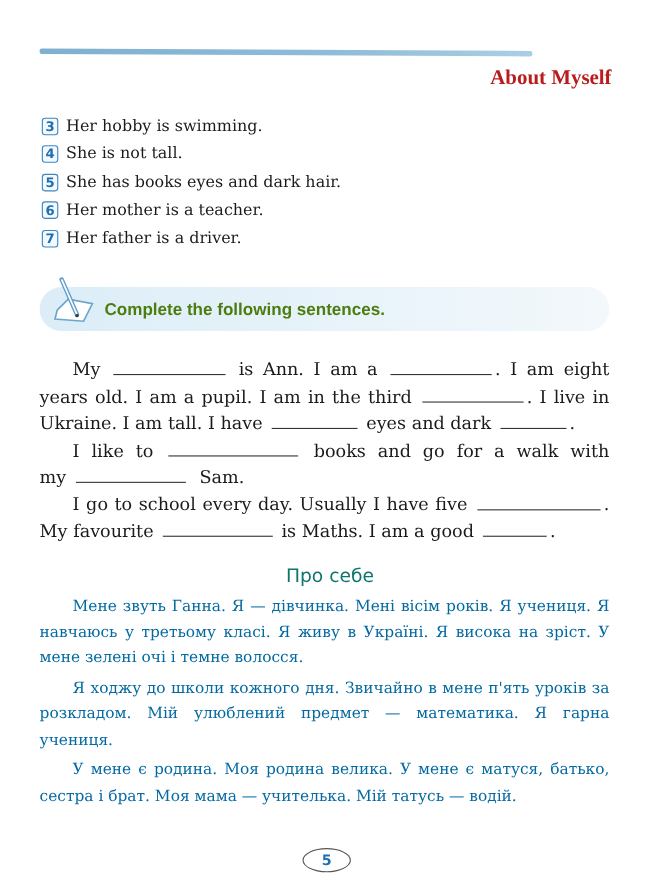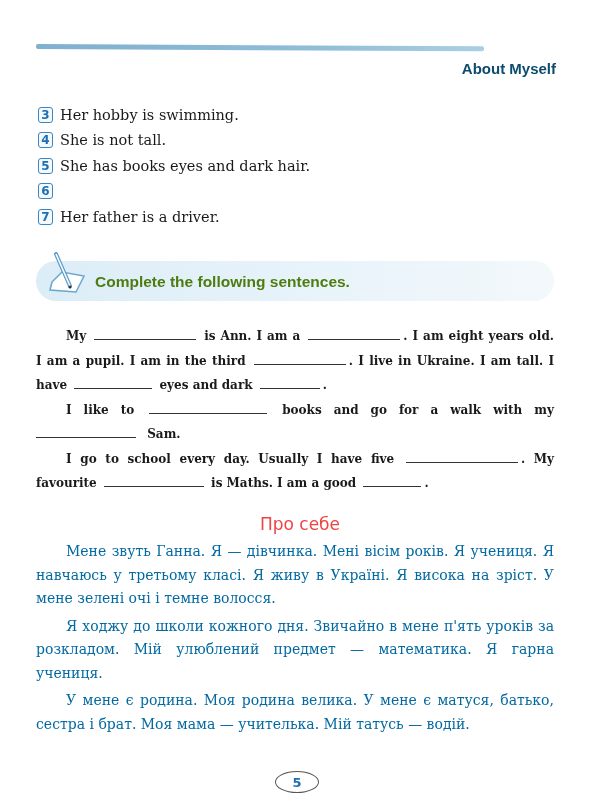--- a/index.html
+++ b/index.html
@@ -8,22 +8,22 @@
       position: relative; overflow: hidden;
       font-family: "DejaVu Serif", serif; color: #1a1a1a;
     }
     .top-rule {
       position: absolute; left: 36px; top: 44px; width: 448px; height: 5px;
       background: linear-gradient(90deg, #7fb0cf 0%, #8fbcd8 60%, #a9cfe4 100%);
       border-radius: 2px; transform: rotate(0.3deg); transform-origin: left;
     }
     .section-title {
       position: absolute; right: 44px; top: 60px;
-      font-family: Liberation Sans, sans-serif; font-weight: bold; font-size: 15px;
-      color: #0c4a6e;
+      font-family: Liberation Serif, serif; font-weight: bold; font-size: 19px;
+      color: #b91c1c;
     }
     .list {
       position: absolute; left: 38px; top: 102px; margin: 0; padding: 0; list-style: none;
     }
     .list li {
       display: flex; align-items: center; height: 25.5px;
       font-family: "DejaVu Serif", serif; font-size: 14.5px; color: #1a1a1a;
     }
     .num {
       display: inline-flex; align-items: center; justify-content: center;
@@ -36,33 +36,32 @@
       background: linear-gradient(90deg, #dcedf7 0%, #e8f3fa 55%, #f3f8fb 100%);
       border-radius: 20px;
     }
     .task-icon { position: absolute; left: 46px; top: 252px; width: 42px; height: 46px; }
     .task-title {
       position: absolute; left: 95px; top: 273px;
       font-family: Liberation Sans, sans-serif; font-weight: bold; font-size: 15.5px; color: #4d7c0f;
     }
     .exercise {
       position: absolute; left: 36px; top: 324px; width: 518px;
-      font-family: "DejaVu Serif", serif; font-size: 12px; line-height: 24.5px;
+      font-family: "DejaVu Serif", serif; font-size: 16px; line-height: 24.5px;
       text-align: justify;
-      font-weight: bold;
     }
     .exercise p { margin: 0; }
     .indent { text-indent: 30px; }
     .blank {
       display: inline-block; border-bottom: 1px solid #333; height: 14px;
       vertical-align: baseline; margin: 0 3px;
     }
     .ua-title {
       position: absolute; left: 0; width: 600px; top: 514px; text-align: center;
-      font-family: "DejaVu Sans", sans-serif; font-size: 17px; color: #ef4444;
+      font-family: "DejaVu Sans", sans-serif; font-size: 17px; color: #0f766e;
     }
     .ua-text {
       position: absolute; left: 36px; top: 540px; width: 518px;
       font-family: "DejaVu Serif", serif; font-size: 14px; line-height: 23.5px;
       text-align: justify; color: #0369a1;
     }
     .ua-text p { margin: 0 0 0 0; text-indent: 30px; }
     .ua-text p + p { margin-top: 4px; }
     .page-num {
       position: absolute; left: 275px; top: 771px; width: 44px; height: 22px;
@@ -85,20 +84,21 @@
   <li>
     <span class="num">4</span>
     <span>She is not tall.</span>
   </li>
   <li>
     <span class="num">5</span>
     <span>She has books eyes and dark hair.</span>
   </li>
   <li>
     <span class="num">6</span>
+    <span>Her mother is a teacher.</span>
   </li>
   <li>
     <span class="num">7</span>
     <span>Her father is a driver.</span>
   </li>
 </ul>
 
 <div class="task-banner"></div>
 <svg class="task-icon" viewBox="0 0 42 46">
   <path d="M6 30 L16 20 L38 24 L30 40 L4 38 Z" fill="#ffffff" stroke="#6aa7cf" stroke-width="1.5"></path>

